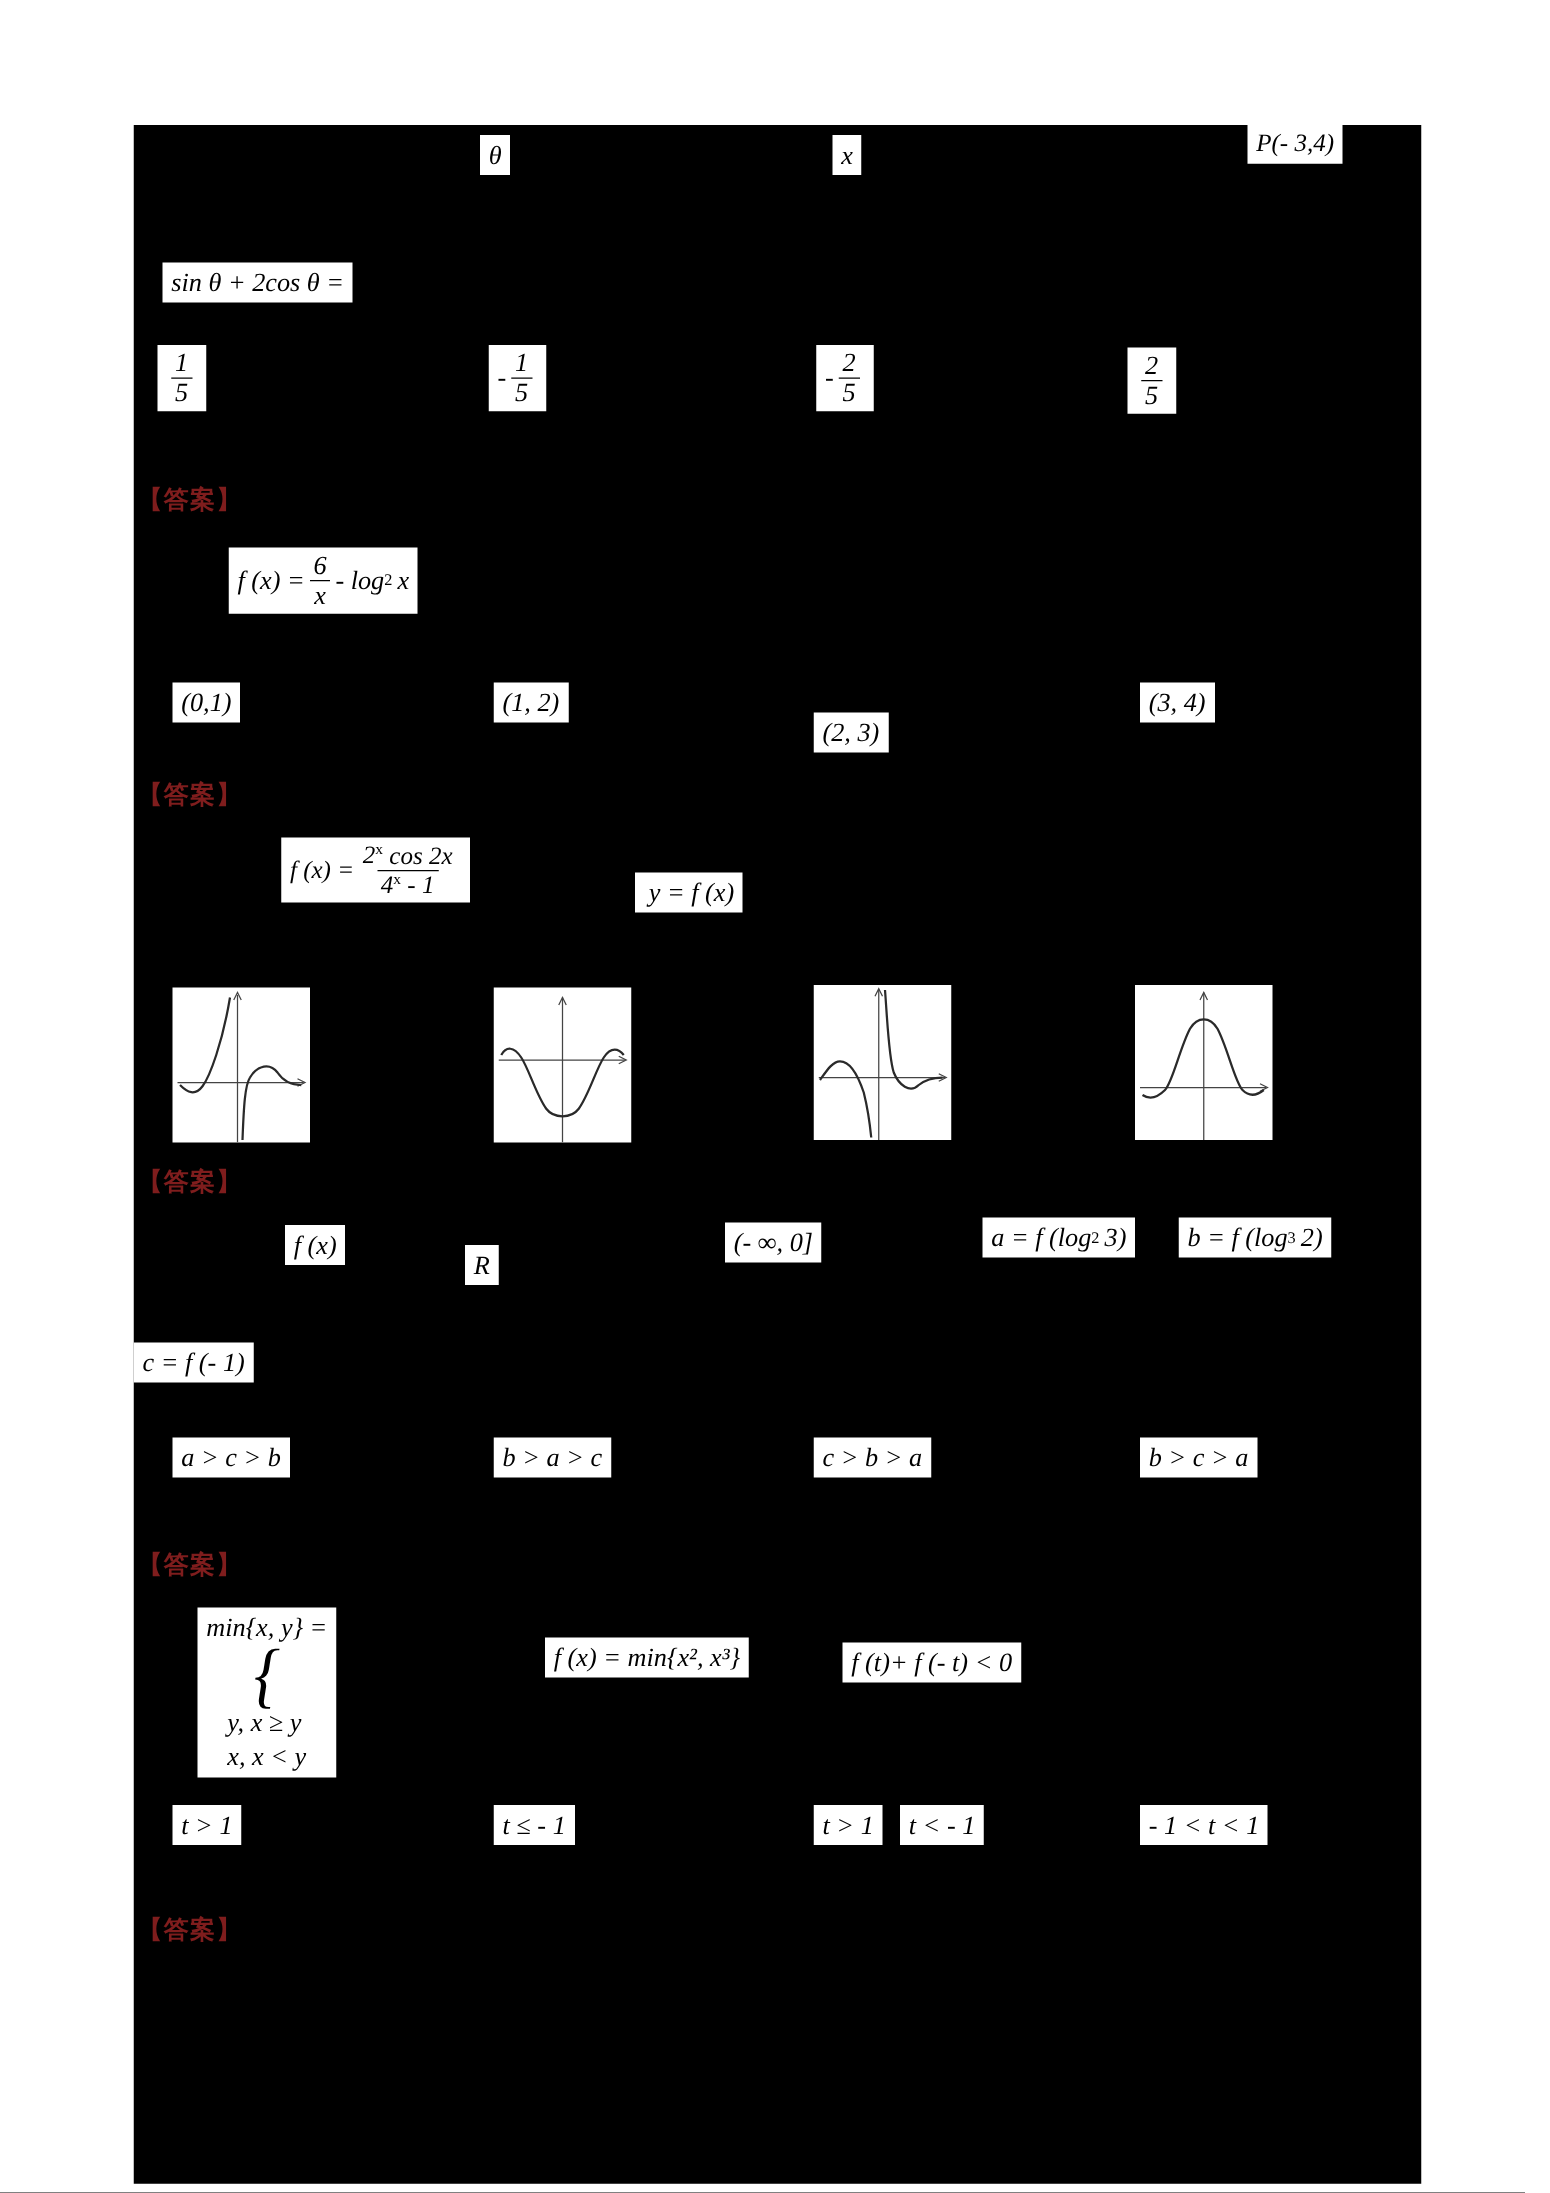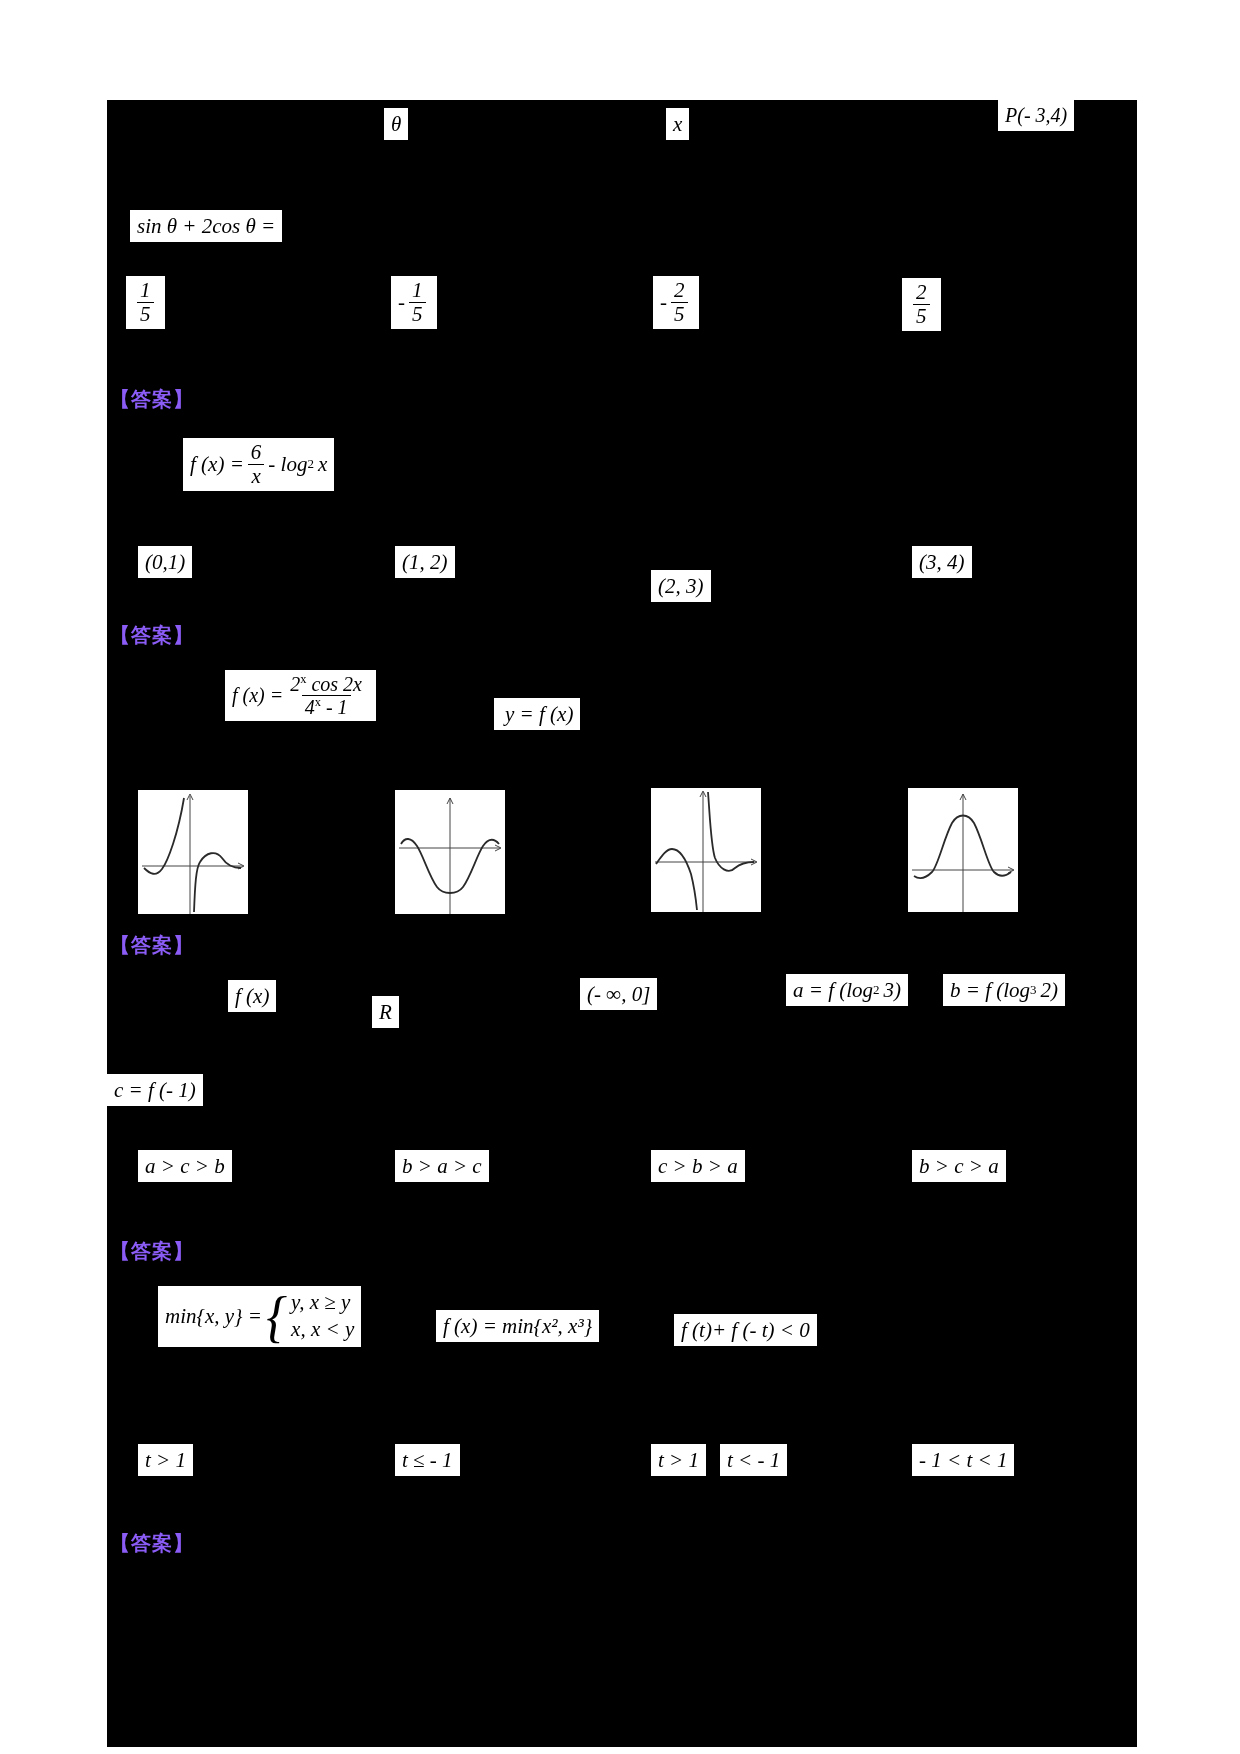--- a/index.html
+++ b/index.html
@@ -2,21 +2,21 @@
 <html><head>
 <meta charset="utf-8">
 <style>
   html,body{margin:0;padding:0;}
   body{width:1240px;height:1754px;background:#ffffff;position:relative;
        font-family:"Liberation Serif", serif;}
   .board{position:absolute;left:107px;top:100px;width:1030px;height:1647px;background:#000000;}
   .snip{position:absolute;background:#ffffff;color:#000000;font-size:21px;font-style:italic;
         display:inline-flex;align-items:center;white-space:nowrap;padding:3px 7px;line-height:1.25;}
   .lg{font-size:20px;}
-  .answer{position:absolute;color:#8b5cf6;font-family:"Liberation Sans",sans-serif;
+  .answer{position:absolute;color:#7f1d1d;font-family:"Liberation Sans",sans-serif;
           font-weight:bold;font-size:20px;font-style:normal;letter-spacing:1px;}
   .frac{display:inline-flex;flex-direction:column;align-items:center;vertical-align:middle;
         margin:0 4px;line-height:1.1;}
   .frac .num{padding:0 3px;}
   .frac .den{border-top:1.4px solid #000;padding:0 3px;}
   sub{font-size:0.62em;font-style:normal;}
   sup{font-size:0.62em;font-style:normal;}
   .brace{font-size:58px;font-weight:400;line-height:0.85;margin:0 3px;transform:scaleX(.9);}
   .cases{display:inline-flex;flex-direction:column;line-height:1.3;}
   .graphbox{position:absolute;background:#ffffff;width:110px;height:124px;}
@@ -101,21 +101,21 @@
 
   <div class="answer" style="left:110px;top:622px;">【答案】</div>
 
   <div class="snip" style="left:225px;top:670px;font-size:20px;">
     <span>f (x) =</span>
     <span class="frac">
       <span class="num"><span>2</span><sup>x</sup><span style="margin-left:5px;">cos 2x</span></span>
       <span class="den"><span>4</span><sup>x</sup><span style="margin-left:5px;">- 1</span></span>
     </span>
   </div>
-  <div class="snip" style="left:494px;top:698px;padding-left:11px;">
+  <div class="snip" style="left:508px;top:698px;padding-left:11px;">
     <span>y = f (x)</span>
   </div>
 
   <div class="graphbox" style="left:138px;top:790px;">
     <svg viewBox="0 0 110 124">
       <line class="gx" x1="52" y1="6" x2="52" y2="124"></line>
         <line class="gx" x1="4" y1="76" x2="105" y2="76"></line>
       <path class="gx" d="M49,10 52,4 55,10" fill="none"></path>
         <path class="gx" d="M100,73 106,76 100,79" fill="none"></path>
       <path class="gc" d="M6,78 C12,84 18,87 24,79 C30,71 40,44 46,8"></path>
@@ -184,21 +184,21 @@
   </div>
   <div class="snip" style="left:651px;top:1150px;">
     <span>c &gt; b &gt; a</span>
   </div>
   <div class="snip" style="left:912px;top:1150px;">
     <span>b &gt; c &gt; a</span>
   </div>
 
   <div class="answer" style="left:110px;top:1238px;">【答案】</div>
 
-  <div class="snip" style="left:158px;top:1286px;">
+  <div class="snip" style="left:158px;top:1286px;flex-direction:column;">
     <span>min{x, y} =</span>
     <span class="brace">{</span>
     <span class="cases">
       <span>y, x ≥ y</span>
       <span>x, x &lt; y</span>
     </span>
   </div>
   <div class="snip" style="left:424px;top:1310px;margin-left:12px;">
     <span>f (x) = min{x², x³}</span>
   </div>

